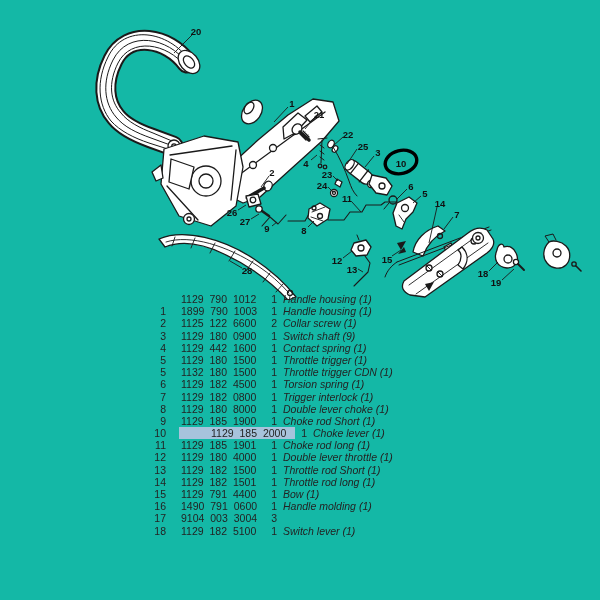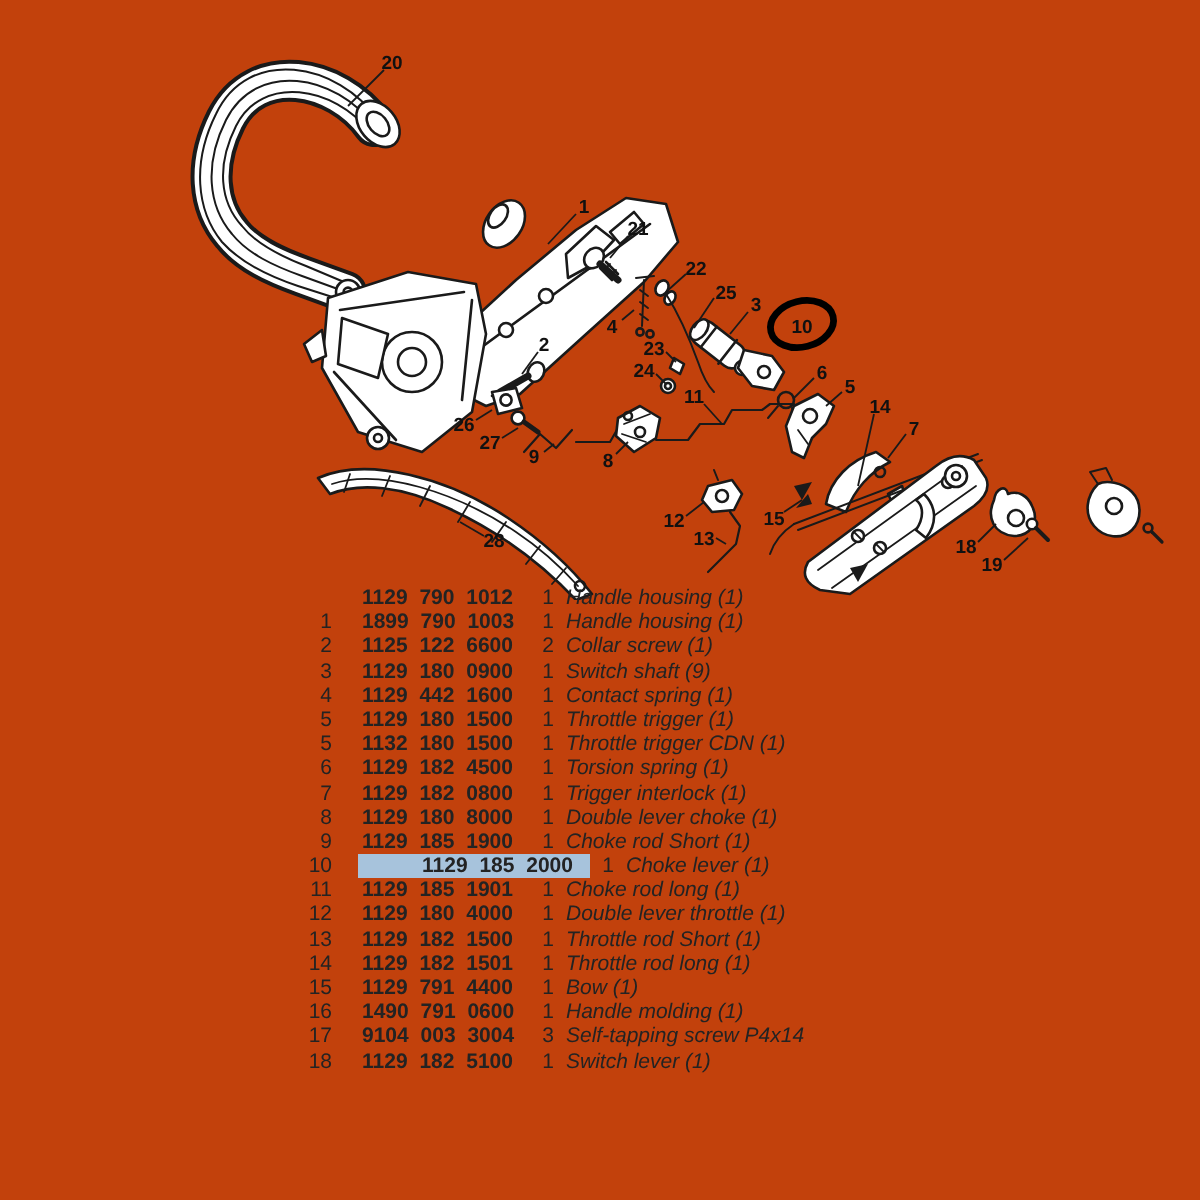--- a/index.html
+++ b/index.html
@@ -1,27 +1,27 @@
 <!DOCTYPE html>
 <html><head>
 <meta charset="utf-8">
 <style>
   html,body{margin:0;padding:0;background:#fff;}
-  .stage{position:relative;width:600px;height:600px;background:#c2410c;overflow:hidden;
+  .stage{position:relative;width:600px;height:600px;background:#14b8a6;overflow:hidden;
          font-family:"Liberation Sans",sans-serif;}
   svg{position:absolute;left:0;top:0;}
   .ln{stroke:#1a1a1a;fill:none;stroke-width:1.3;stroke-linejoin:round;stroke-linecap:round;}
   .fw{fill:#ffffff;}
   .fb{fill:#1a1a1a;stroke:none;}
   .leader{stroke:#1a1a1a;stroke-width:0.9;}
   #labels text{font:bold 9.5px "Liberation Sans",sans-serif;fill:#111;text-anchor:middle;}
   .table-wrap{position:absolute;left:140px;top:293px;width:460px;height:264px;overflow:hidden;}
   .prow{display:flex;height:12.2px;line-height:12.2px;font-size:10.5px;color:#232323;white-space:nowrap;}
   .pos{width:26px;text-align:right;flex:none;}
-  .pn{width:82px;margin-left:13px;padding:0 2px;word-spacing:3px;flex:none;font-weight:bold;}
+  .pn{width:82px;margin-left:13px;padding:0 2px;word-spacing:3px;flex:none;}
   .qty{width:12px;text-align:right;flex:none;}
   .desc{margin-left:6px;flex:none;font-style:italic;}
 </style>
 </head>
 <body>
 
 <div class="stage">
 
   <svg width="600" height="300" viewBox="0 0 600 300">
 
@@ -308,21 +308,20 @@
         <div class="prow">
           <span class="pos">16</span>
           <span class="pn">1490 791 0600</span>
           <span class="qty">1</span>
           <span class="desc">Handle molding (1)</span>
         </div>
         <div class="prow">
           <span class="pos">17</span>
           <span class="pn">9104 003 3004</span>
           <span class="qty">3</span>
-          <span class="desc">Self-tapping screw P4x14</span>
         </div>
         <div class="prow">
           <span class="pos">18</span>
           <span class="pn">1129 182 5100</span>
           <span class="qty">1</span>
           <span class="desc">Switch lever (1)</span>
         </div>
       </div>
   </div>
 

